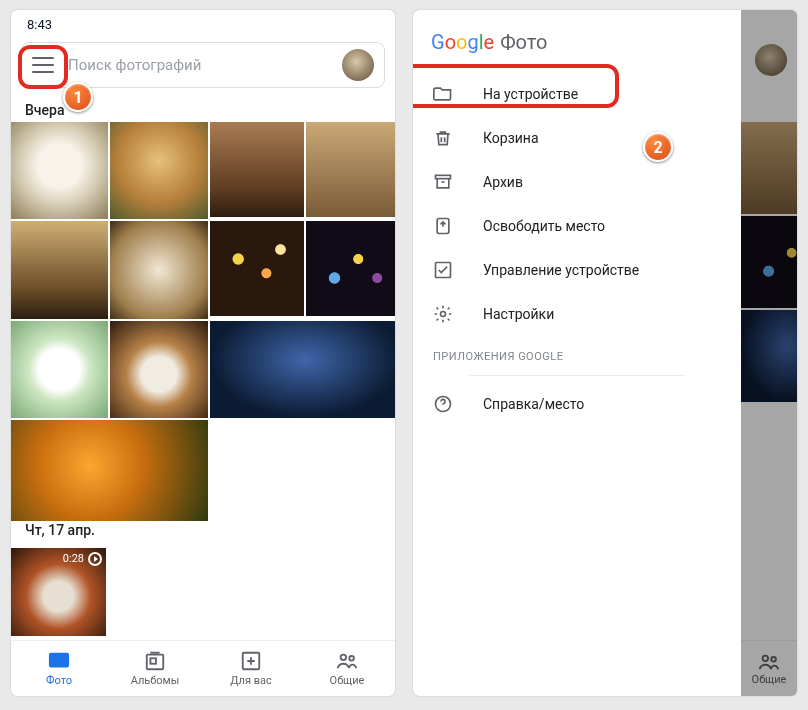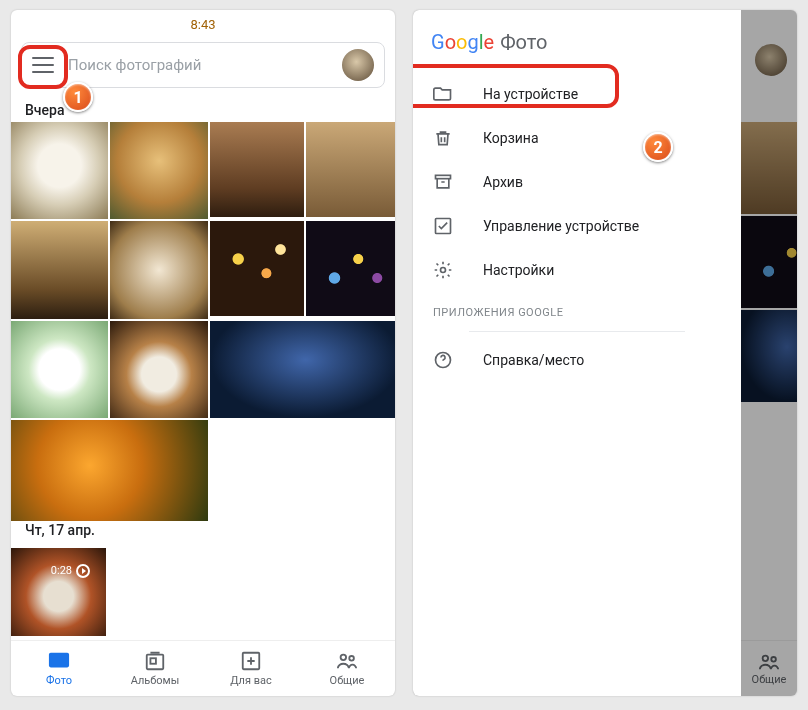--- a/index.html
+++ b/index.html
@@ -16,21 +16,21 @@
     width: 384px;
     height: 686px;
     background: #fff;
     border-radius: 6px;
     position: relative;
     overflow: hidden;
     box-shadow: 0 0 2px rgba(0,0,0,.2);
     display: flex;
     flex-direction: column;
   }
-  .statusbar { height: 28px; display:flex; justify-content:center; align-items:center; padding: 0 16px; font-size:13px; color:#a16207; }
+  .statusbar { height: 28px; display:flex; justify-content:flex-start; align-items:center; padding: 0 16px; font-size:13px; color:#0f172a; }
   .searchbar {
     margin: 4px 10px;
     height: 46px;
     border: 1px solid #dadce0;
     border-radius: 8px;
     display: flex;
     align-items: center;
     padding: 0 10px;
     gap: 14px;
     background:#fff;
@@ -54,21 +54,21 @@
   .search-placeholder { flex:1; color:#9aa0a6; font-size:15px; white-space:nowrap; overflow:hidden; }
   .avatar {
     width:32px; height:32px; border-radius:50%;
     background: radial-gradient(circle at 45% 40%, #d9c8a9, #5c4a35);
     flex:none;
   }
   .section-label { padding: 10px 14px 4px; font-size:14px; color:#202124; font-weight:500; }
   .grid { display:grid; grid-template-columns: repeat(4, 1fr); gap:2px; padding:0; }
   .thumb { aspect-ratio:1/1; }
   .halfthumb { grid-column: span 2; aspect-ratio: 2/1.02; }
-  .bottomthumb { width: 95px; height: 88px; margin: 6px 0 0 0; display:flex; align-items:flex-start; justify-content:flex-end; padding:16px; color:#fff; font-size:11px; gap:4px; }
+  .bottomthumb { width: 95px; height: 88px; margin: 6px 0 0 0; display:flex; align-items:flex-start; justify-content:flex-end; padding:4px; color:#fff; font-size:11px; gap:4px; }
   .video-badge { display:flex; align-items:center; gap:4px; }
   .play-circle { width:14px; height:14px; border-radius:50%; border:2px solid #fff; display:flex; align-items:center; justify-content:center; }
   .play-circle::before { content:""; border-left:4px solid #fff; border-top:3px solid transparent; border-bottom:3px solid transparent; margin-left:1px; }
   .spacer { flex:1; }
   .bottombar { height:56px; border-top:1px solid #eee; display:flex; }
   .bottombar .tab { flex:1; display:flex; flex-direction:column; align-items:center; justify-content:center; gap:2px; font-size:11px; color:#5f6368; }
   .bottombar .tab.active { color:#1a73e8; }
   .tab-icon { width:22px; height:22px; display:flex; align-items:center; justify-content:center; }
   .badge-num {
     position:absolute;
@@ -263,20 +263,29 @@
     <div class="drawer-item">
       <span class="micon">
         <svg width="20" height="20" viewBox="0 0 24 24" fill="none" stroke="currentColor" stroke-width="2">
             <rect x="3" y="4" width="18" height="4"></rect>
             <path d="M5 8v11h14V8M10 12h4"></path>
           </svg>
       </span>
       <span>Архив</span>
     </div>
 
+    <div class="drawer-item">
+      <span class="micon">
+        <svg width="20" height="20" viewBox="0 0 24 24" fill="none" stroke="currentColor" stroke-width="2">
+            <rect x="5" y="3" width="14" height="18" rx="2"></rect>
+            <path d="M12 8v5M9 10l3-3 3 3"></path>
+          </svg>
+      </span>
+      <span>Освободить место</span>
+    </div>
 
     <div class="drawer-item">
       <span class="micon">
         <svg width="20" height="20" viewBox="0 0 24 24" fill="none" stroke="currentColor" stroke-width="2">
             <rect x="3" y="3" width="18" height="18" rx="1"></rect>
             <path d="M7 12l3 3 7-7"></path>
           </svg>
       </span>
       <span>Управление устройстве</span>
     </div>

